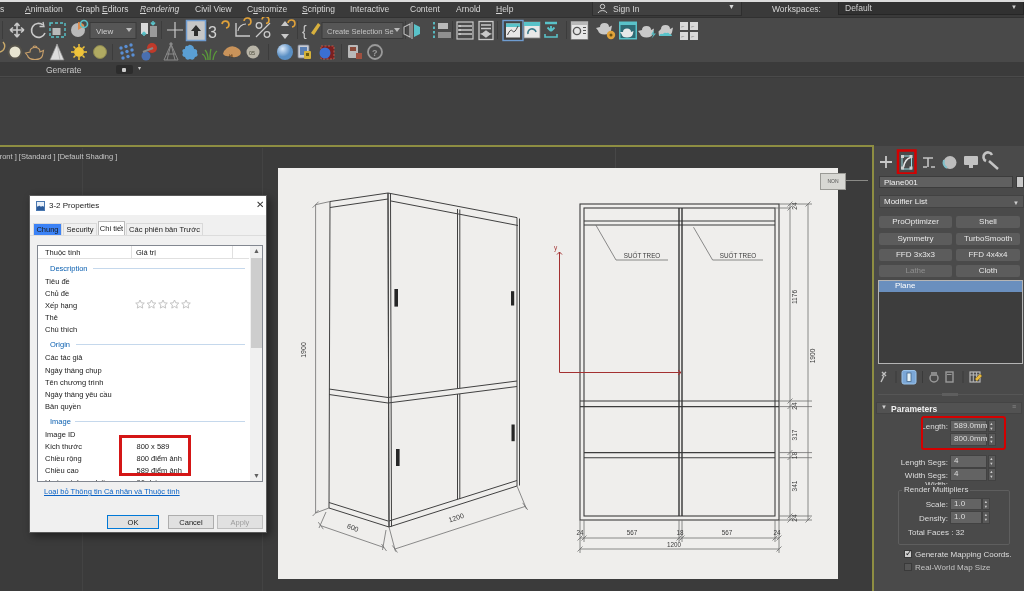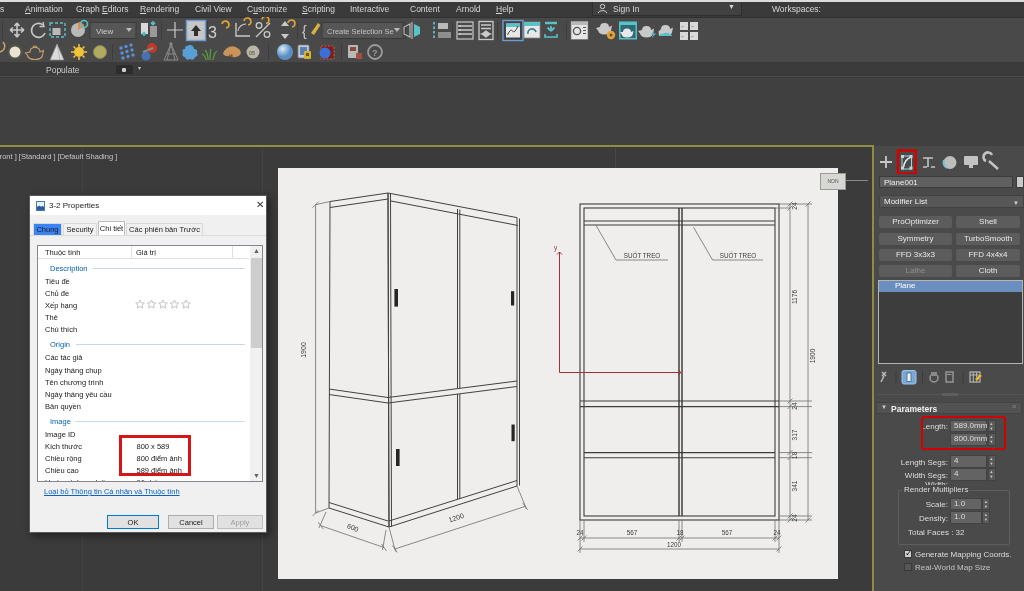--- a/index.html
+++ b/index.html
@@ -15,37 +15,38 @@
   .wbtn { background:#e1e1e1; text-align:center; line-height:13px; font-size:7.5px; }
 </style>
 </head>
 <body>
 
 <div class="abs" style="left:0;top:0;width:1024px;height:1.5px;background:#dcdcdc;z-index:5;"></div>
 <div class="abs" id="menubar" style="left:0;top:0;width:1024px;height:17px;background:#3a3a3a;color:#d6d6d6;font-size:8.5px;">
   <span class="abs" style="left:0;top:4px;">s</span>
   <span class="abs" style="left:25px;top:4px;"><u>A</u>nimation</span>
   <span class="abs" style="left:76px;top:4px;">Graph <u>E</u>ditors</span>
-  <span class="abs" style="left:140px;top:4px;"><u>R</u>endering</span>
+  <span class="abs" style="left:140px;top:4px;font-style:italic;"><u>R</u>endering</span>
   <span class="abs" style="left:195px;top:4px;">Civil View</span>
   <span class="abs" style="left:247px;top:4px;">C<u>u</u>stomize</span>
   <span class="abs" style="left:302px;top:4px;"><u>S</u>cripting</span>
   <span class="abs" style="left:350px;top:4px;">Interactive</span>
   <span class="abs" style="left:410px;top:4px;">Content</span>
   <span class="abs" style="left:456px;top:4px;">Arnold</span>
   <span class="abs" style="left:496px;top:4px;"><u>H</u>elp</span>
 
   <div class="abs" style="left:592px;top:1px;width:150px;height:15px;background:#414141;border:1px solid #2e2e2e;"></div>
   <svg class="abs" style="left:597px;top:3px;" width="11" height="11" viewBox="0 0 11 11">
       <circle cx="5.5" cy="3.5" r="2.2" fill="none" stroke="#cfcfcf" stroke-width="1"></circle>
       <path d="M1.2 10 C1.8 6.8 9.2 6.8 9.8 10" fill="none" stroke="#cfcfcf" stroke-width="1"></path>
     </svg>
   <span class="abs" style="left:613px;top:4px;">Sign In</span>
   <span class="abs" style="left:728px;top:3px;font-size:7px;">▼</span>
   <span class="abs" style="left:772px;top:4px;">Workspaces:</span>
+  <div class="abs" style="left:838px;top:1px;width:186px;height:14px;background:#313131;border:1px solid #262626;color:#cfcfcf;padding:1px 0 0 6px;">Default<span class="abs" style="right:6px;top:2px;font-size:6px;">▼</span></div>
 </div>
 
 <div class="abs" style="left:0;top:17px;width:1024px;height:45px;background:#494949;border-top:1px solid #313131;"></div>
 <svg class="abs" style="left:0;top:17px;" width="1024" height="45" viewBox="0 0 1024 45" id="toolbars">
   <g stroke="#3c3c3c">
       <path d="M2.5 4 V22 M161.5 4 V22 M207.5 5 V21 M297.5 4 V22 M405.5 4 V22 M452.5 4 V22 M497.5 4 V22 M566.5 4 V22 M112.5 27 V43 M268.5 27 V43 M341.5 27 V43"></path>
     </g>
 
   <g stroke="#c9c9c9" stroke-width="1.6" fill="none">
     <path d="M17 6 V20 M10 13 H24 M17 6 L14.5 9 M17 6 L19.5 9 M17 20 L14.5 17 M17 20 L19.5 17 M10 13 L13 10.5 M10 13 L13 15.5 M24 13 L21 10.5 M24 13 L21 15.5"></path>
@@ -225,21 +226,21 @@
   <g>
       <rect x="348" y="28" width="10" height="13" rx="1" fill="#b9b9b9"></rect>
       <rect x="350" y="30" width="6" height="4" fill="#8a4a3a"></rect>
       <rect x="356" y="36" width="6" height="6" fill="#a05040"></rect>
     </g>
   <circle cx="375" cy="35" r="7" fill="none" stroke="#9a9a9a" stroke-width="1.8"></circle>
     <text x="372" y="39" font-size="9" fill="#9a9a9a" font-weight="bold">?</text>
 </svg>
 
 <div class="abs" style="left:0;top:62px;width:1024px;height:15px;background:#3b3b3b;border-bottom:1px solid #4a4a4a;color:#c9c9c9;font-size:8.5px;">
-  <span class="abs" style="left:46px;top:3px;">Populate</span>
+  <span class="abs" style="left:46px;top:3px;">Generate</span>
   <div class="abs" style="left:116px;top:3px;width:17px;height:9px;background:#2c2c2c;border-radius:2px;"></div>
   <div class="abs" style="left:122px;top:6px;width:4px;height:4px;background:#cccccc;border-radius:1px;"></div>
   <span class="abs" style="left:138px;top:2px;font-size:6px;">▾</span>
 </div>
 
 <div class="abs" style="left:0;top:78px;width:1024px;height:68px;background:#404040;"></div>
 
 <div class="abs" style="left:0;top:145px;width:874px;height:2px;background:#8e8e42;"></div>
 <div class="abs" style="left:872px;top:145px;width:2px;height:446px;background:#8e8e42;"></div>
 

